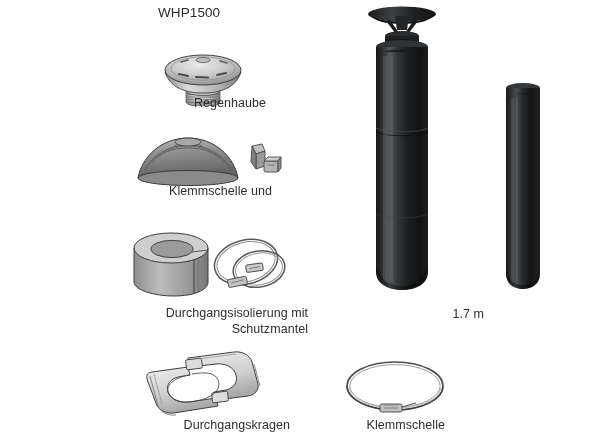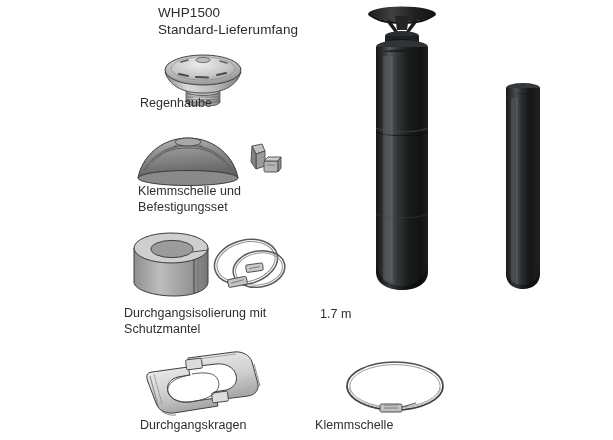--- a/index.html
+++ b/index.html
@@ -23,38 +23,37 @@
   .title-block {
     left: 158px;
     top: 4px;
     width: 260px;
     color: #2b2b2b;
     font-size: 13.5px;
     line-height: 17px;
     letter-spacing: 0.1px;
   }
   .caption {
-    text-align: left;
+    text-align: right;
     color: #2e2e2e;
     font-size: 12.5px;
     line-height: 15.5px;
     letter-spacing: 0.05px;
   }
 
   
   .art { display: block; }
 </style>
 </head>
 <body>
 
 <div id="page">
 
   <div class="abs title-block">
     <div>WHP1500</div>
-    <div>Standard-Lieferumfang</div>
   </div>
 
   <div class="abs" style="left:150px; top:48px; width:106px; height:58px;">
     <svg class="art" width="106" height="58" viewBox="0 0 106 58">
       <defs>
         <radialGradient id="capTop" cx="45%" cy="32%" r="70%">
           <stop offset="0%" stop-color="#ececec"></stop>
           <stop offset="55%" stop-color="#c7c7c7"></stop>
           <stop offset="100%" stop-color="#8e8e8e"></stop>
         </radialGradient>
@@ -114,21 +113,20 @@
         <path d="M4 2 L8 10 L8 25 L3 18 Z" fill="#828282"></path>
         <rect x="16" y="17" width="14" height="11" rx="1.5" fill="#b5b5b5"></rect>
         <path d="M16 17 L20 13 L33 13 L30 17 Z" fill="#cfcfcf"></path>
         <path d="M30 17 L33 13 L33 24 L30 28 Z" fill="#8d8d8d"></path>
         <line x1="19" y1="21" x2="27" y2="21" stroke="#6d6d6d" stroke-width="0.8"></line>
       </g>
     </svg>
   </div>
   <div class="abs caption" style="left:138px; top:184px; width:134px;">
     <div>Klemmschelle und</div>
-    <div>Befestigungsset</div>
   </div>
 
   <div class="abs" style="left:128px; top:228px; width:172px; height:72px;">
     <svg class="art" width="172" height="72" viewBox="0 0 172 72">
       <defs>
         <linearGradient id="cylG" x1="0" y1="0" x2="1" y2="0">
           <stop offset="0%" stop-color="#8f8f8f"></stop>
           <stop offset="35%" stop-color="#bdbdbd"></stop>
           <stop offset="75%" stop-color="#989898"></stop>
           <stop offset="100%" stop-color="#757575"></stop>

